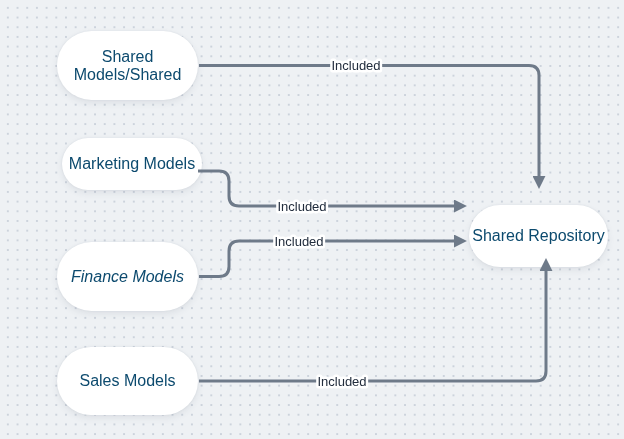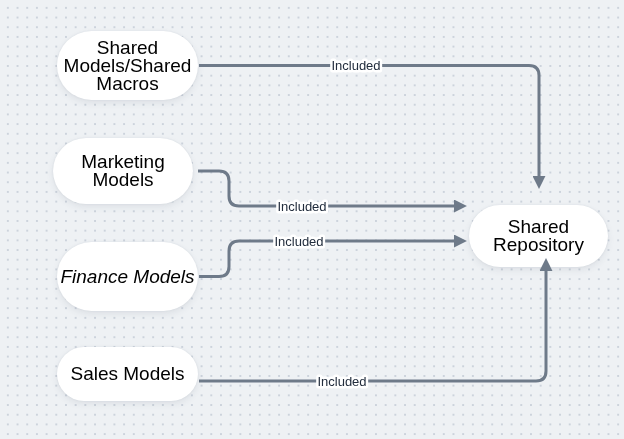--- a/index.html
+++ b/index.html
@@ -18,31 +18,31 @@
     background-position: 3px 3px;
     font-family: "Liberation Sans", "DejaVu Sans", sans-serif;
   }
   .node {
     position: absolute;
     display: flex;
     align-items: center;
     justify-content: center;
     text-align: center;
     background: #ffffff;
-    color: #000000;
-    font-size: 19px;
+    color: #0c4a6e;
+    font-size: 16px;
     line-height: 18px;
     box-shadow: 0 3px 7px rgba(50, 65, 90, 0.09), 0 0 2px rgba(50, 65, 90, 0.10);
   }
   .node-label { display: block; }
   .node-label .line { display: block; }
   #node-shared-models  { left: 57px;  top: 31px;  width: 141px; height: 69px; border-radius: 35px; }
-  #node-marketing      { left: 53px;  top: 138px; width: 140px; height: 66px; border-radius: 33px; align-items: center; }
+  #node-marketing      { left: 62px;  top: 138px; width: 140px; height: 52px; border-radius: 33px; align-items: center; }
   #node-finance        { left: 57px;  top: 242px; width: 141px; height: 69px; border-radius: 35px; font-style: italic; }
-  #node-sales          { left: 57px;  top: 347px; width: 141px; height: 54px; border-radius: 35px; }
+  #node-sales          { left: 57px;  top: 347px; width: 141px; height: 68px; border-radius: 35px; }
   #node-repository     { left: 469px; top: 191px; width: 139px; height: 62px; border-radius: 31px; margin-top: 14px; }
   svg.edges {
     position: absolute;
     left: 0; top: 0;
     width: 624px; height: 439px;
     pointer-events: none;
   }
   .edge {
     fill: none;
     stroke: #6e7a89;
@@ -61,21 +61,20 @@
 </style>
 </head>
 <body>
 
 <div class="canvas">
 
   <div class="node" id="node-shared-models">
     <div class="node-label">
       <span class="line">Shared</span>
       <span class="line">Models/Shared</span>
-      <span class="line">Macros</span>
     </div>
   </div>
 
   <div class="node" id="node-marketing">
     <div class="node-label">Marketing Models</div>
   </div>
 
   <div class="node" id="node-finance">
     <div class="node-label">Finance Models</div>
   </div>

